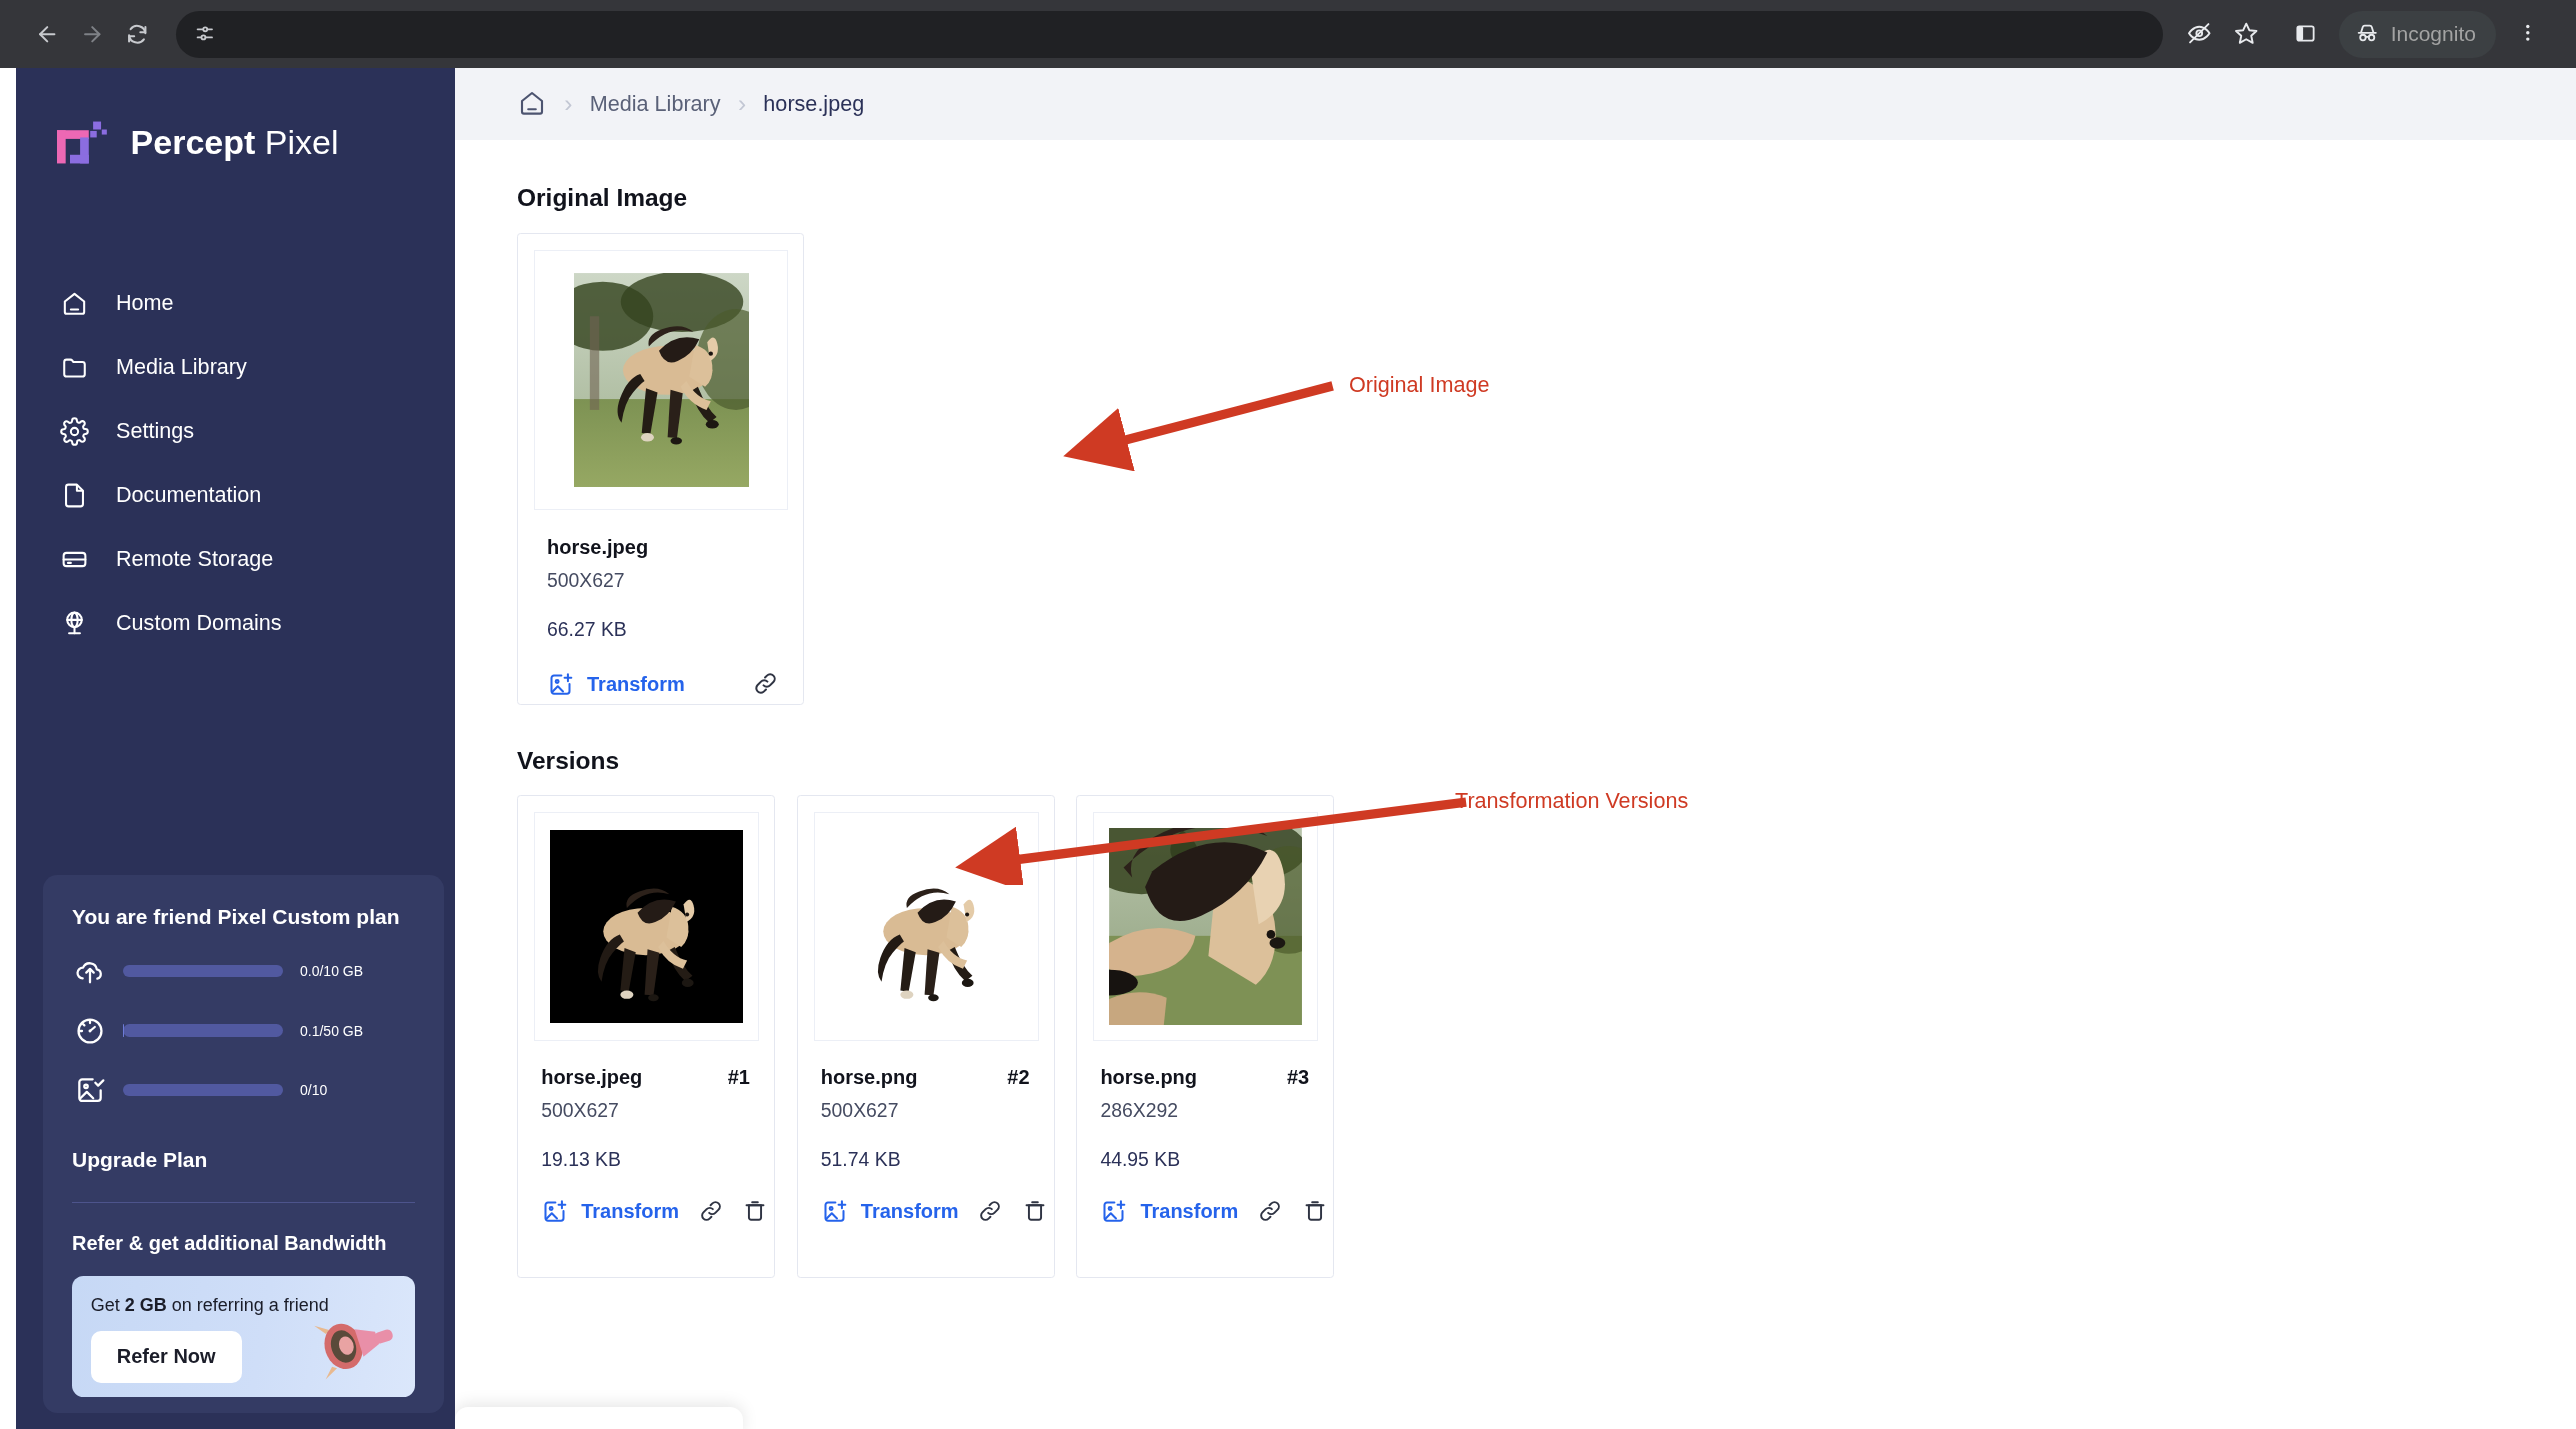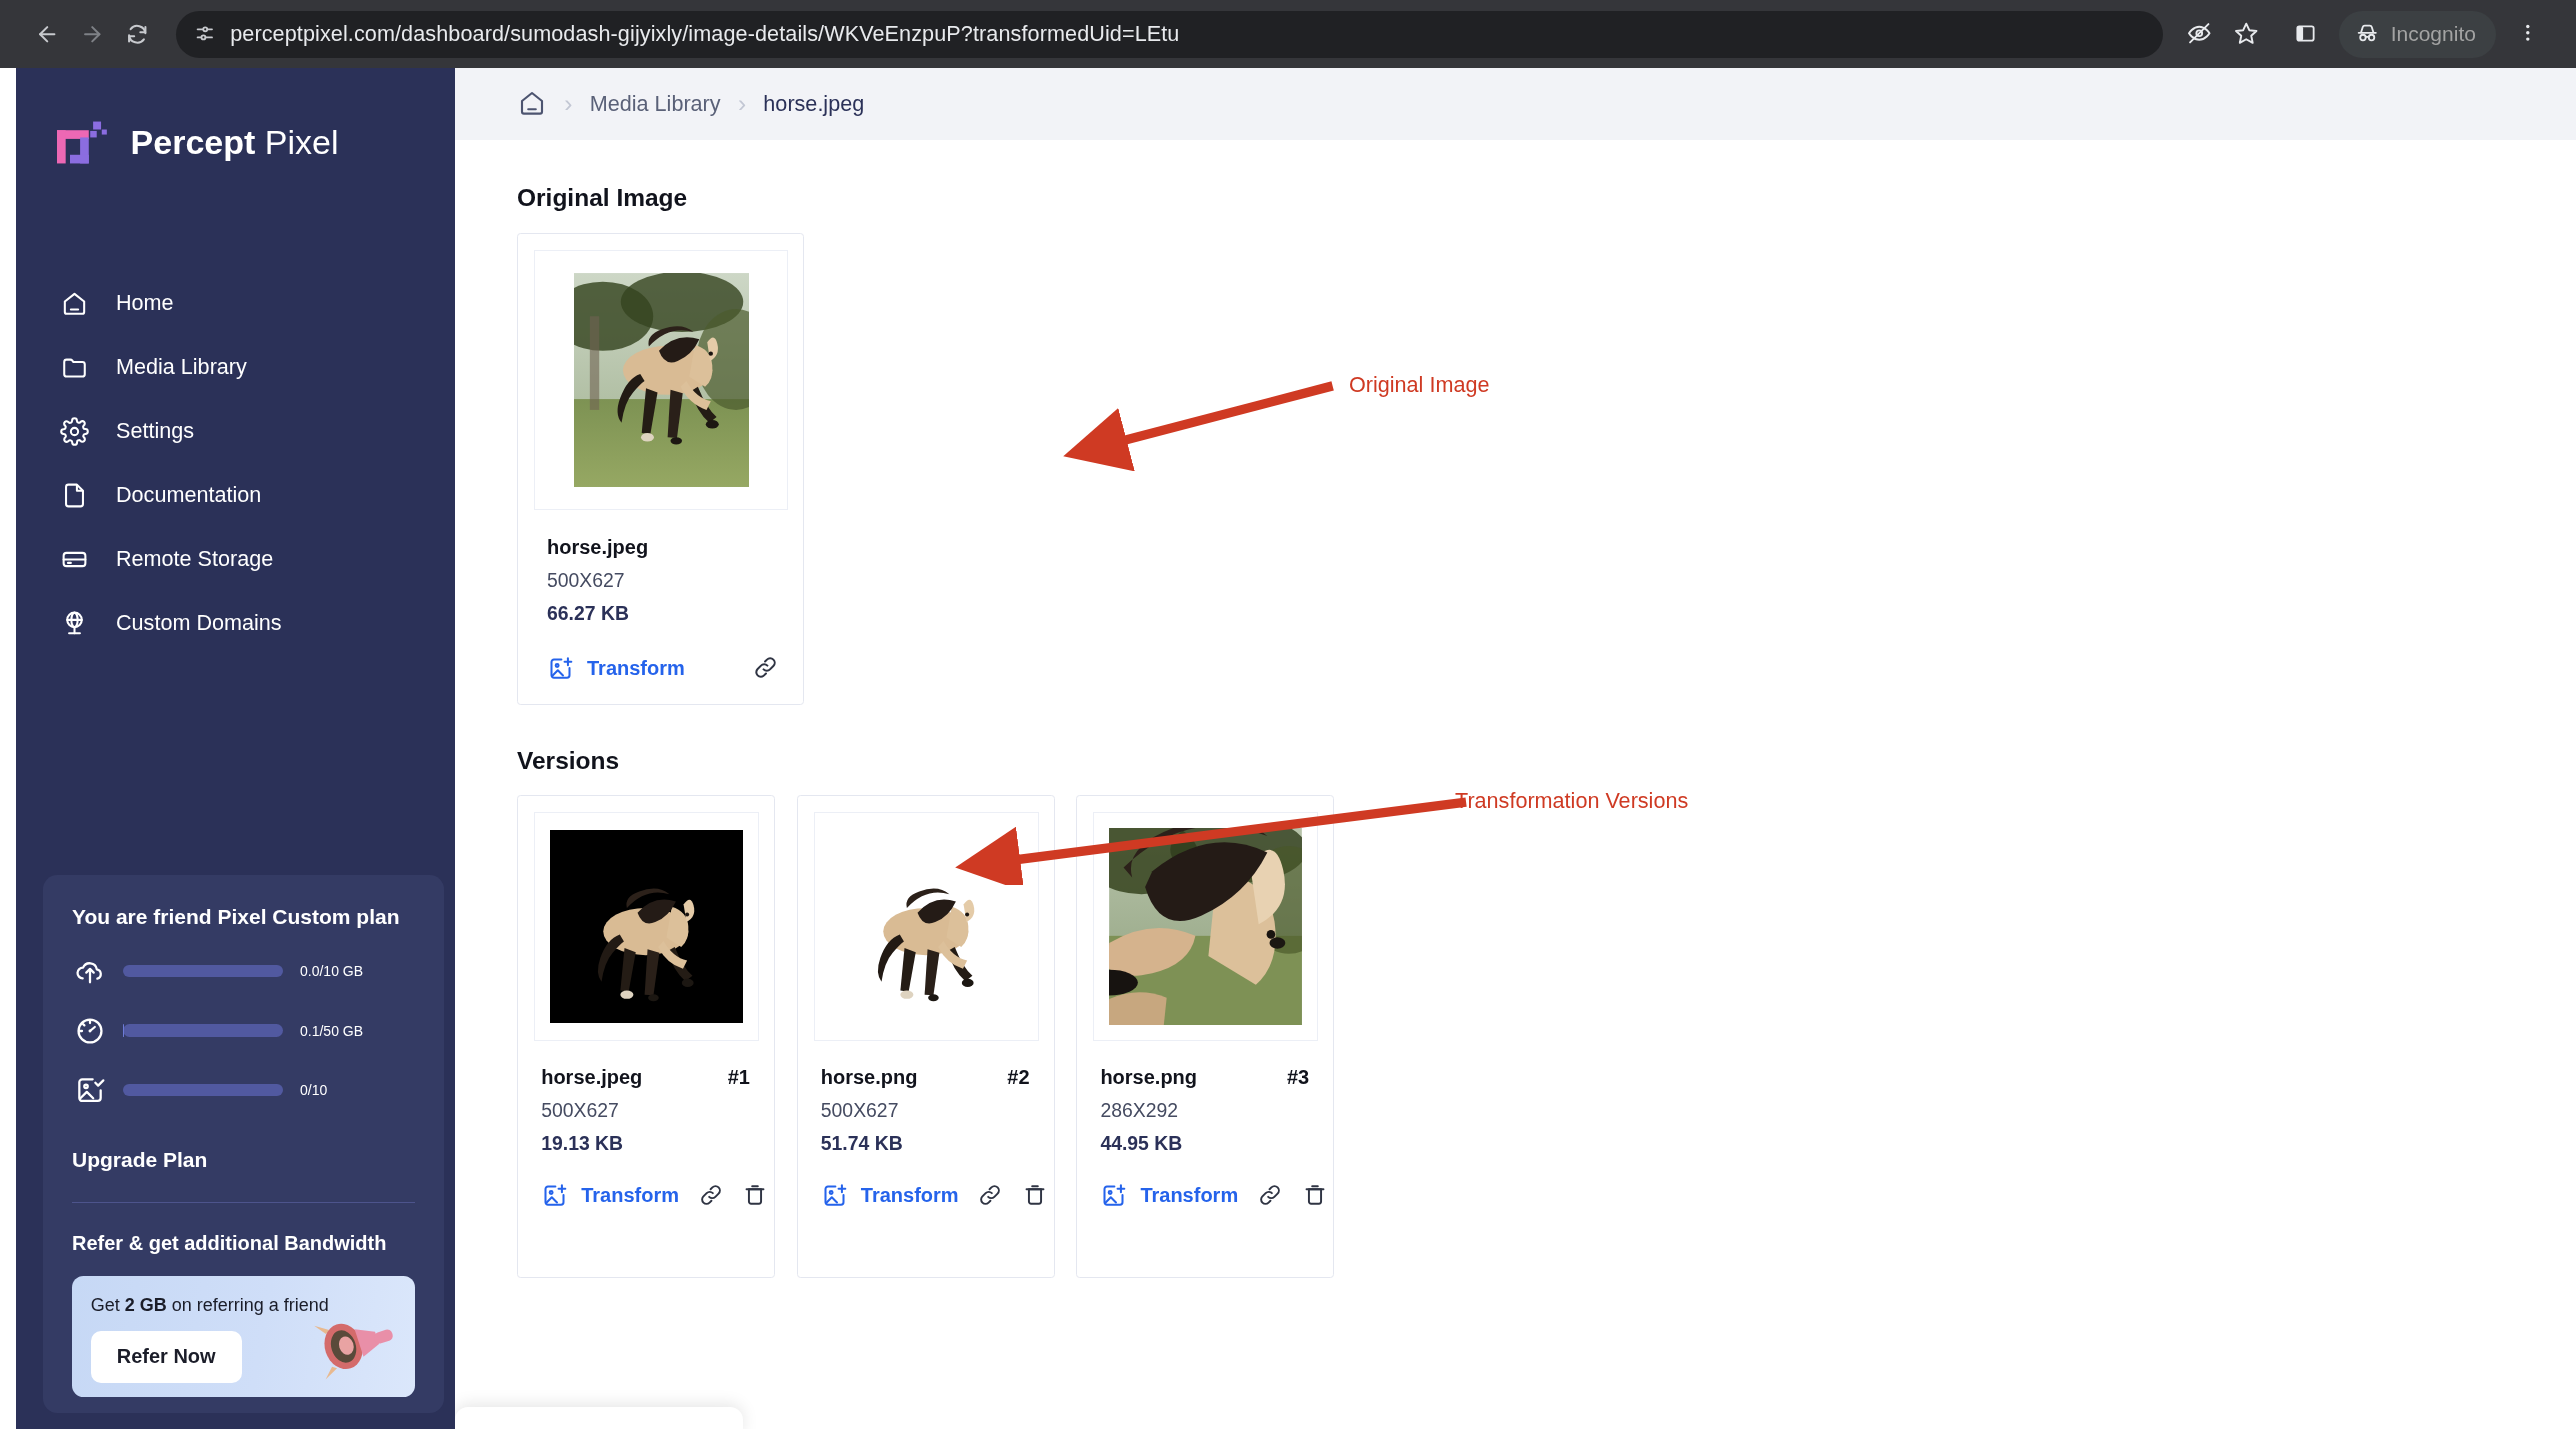--- a/index.html
+++ b/index.html
@@ -204,21 +204,21 @@
     display: flex; align-items: center; justify-content: center;
     background: #ffffff;
     overflow: hidden;
   }
   .thumb-img { display:block; }
 
   .meta-name-row { display: flex; align-items: baseline; }
   .meta-name { font-size: 20px; font-weight: 700; color: #11131c; white-space: nowrap; }
   .meta-index { margin-left: auto; font-size: 20px; font-weight: 700; color: #11131c; }
   .meta-dim { font-size: 19.4px; color: #454b61; margin-top: 10px; }
-  .meta-size { font-size: 19.4px; font-weight: 700; color: #2b3158; margin-top: 10px; }
+  .meta-size { font-size: 19.4px; font-weight: 400; color: #2b3158; margin-top: 26px; }
 
   .actions-row { display: flex; align-items: center; }
   .transform-link {
     display: flex; align-items: center;
   }
   .transform-label {
     margin-left: 13px;
     color: #2563eb; font-size: 20px; font-weight: 700;
   }
   .act-icon { display: flex; align-items: center; justify-content: center; }
@@ -308,21 +308,20 @@
     <span id="site-info-icon">
       <svg width="21.6" height="21.6" viewBox="0 0 24 24" fill="none" stroke="#c8cace" stroke-width="2" stroke-linecap="round">
           <line x1="4" y1="7" x2="10" y2="7"></line>
           <line x1="15" y1="7" x2="20" y2="7"></line>
           <circle cx="12.5" cy="7" r="2.2"></circle>
           <line x1="4" y1="16" x2="8" y2="16"></line>
           <circle cx="10.5" cy="16" r="2.2"></circle>
           <line x1="13" y1="16" x2="20" y2="16"></line>
         </svg>
     </span>
-    <span id="url-text">perceptpixel.com/dashboard/sumodash-gijyixly/image-details/WKVeEnzpuP?transformedUid=LEtu</span>
   </div>
 
   <div id="chrome-right">
     <div class="icon-btn">
       <span>
         <svg width="24.5" height="24.5" viewBox="0 0 24 24" fill="none" stroke="#e8eaed" stroke-width="1.9" stroke-linecap="round">
             <path d="M2 12s3.7-6.4 10-6.4S22 12 22 12s-3.7 6.4-10 6.4S2 12 2 12z"></path>
             <circle cx="12" cy="12" r="2.8"></circle>
             <line x1="3" y1="21" x2="21" y2="3"></line>
           </svg>

